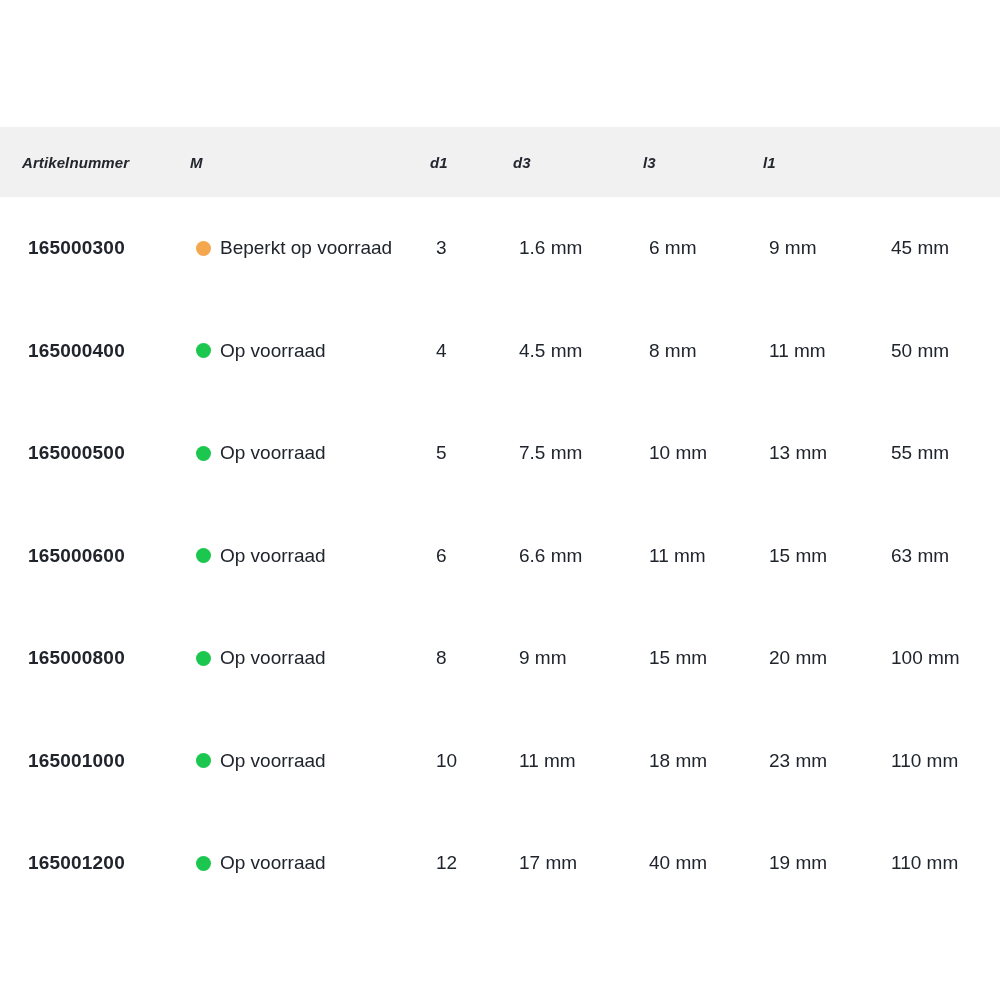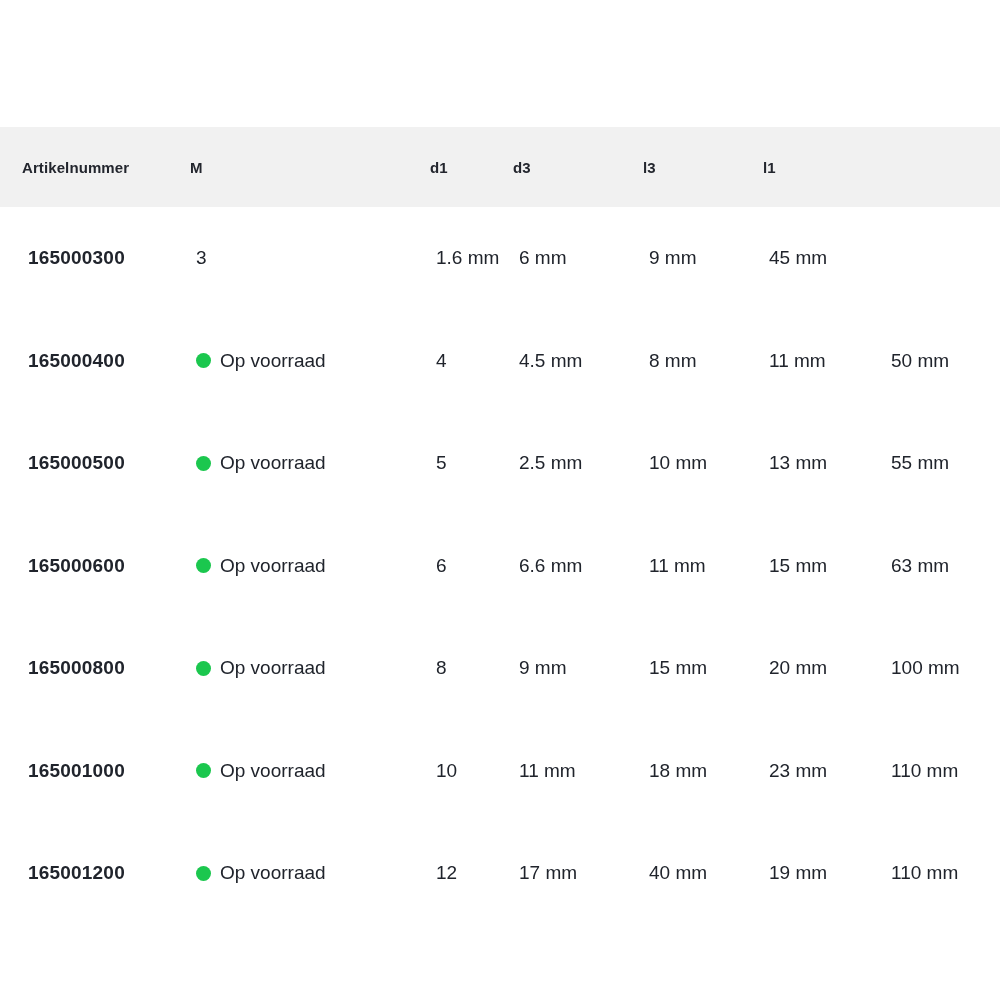--- a/index.html
+++ b/index.html
@@ -24,21 +24,22 @@
   }
   .grid-row {
     display: grid;
     grid-template-columns: 168px 240px 83px 130px 120px 122px 115px;
     align-items: center;
     padding-left: 22px;
     width: 1000px;
   }
   .table-header {
     background: #f1f1f1;
-    height: 80px;
+    height: 70px;
+    font-style: italic;
   }
   .table-header .th {
     font-size: 15px;
     font-weight: 700;
     color: #23262e;
     letter-spacing: 0.1px;
   }
   .table-body .grid-row {
     height: 102.5px;
     background: #ffffff;
@@ -77,20 +78,24 @@
       <div class="th">M</div>
       <div class="th">d1</div>
       <div class="th">d3</div>
       <div class="th">l3</div>
       <div class="th">l1</div>
     </div>
 
     <div class="table-body">
   <div class="grid-row">
     <div class="cell artnr">165000300</div>
+    <div class="cell stock-cell">
+      <span class="stock-dot" style="background: rgb(245, 167, 77);"></span>
+      <span>Beperkt op voorraad</span>
+    </div>
     <div class="cell">3</div>
     <div class="cell">1.6 mm</div>
     <div class="cell">6 mm</div>
     <div class="cell">9 mm</div>
     <div class="cell">45 mm</div>
   </div>
 
   <div class="grid-row">
     <div class="cell artnr">165000400</div>
     <div class="cell stock-cell">
@@ -104,21 +109,21 @@
     <div class="cell">50 mm</div>
   </div>
 
   <div class="grid-row">
     <div class="cell artnr">165000500</div>
     <div class="cell stock-cell">
       <span class="stock-dot" style="background: rgb(27, 199, 78);"></span>
       <span>Op voorraad</span>
     </div>
     <div class="cell">5</div>
-    <div class="cell">2.5 mm</div>
+    <div class="cell">7.5 mm</div>
     <div class="cell">10 mm</div>
     <div class="cell">13 mm</div>
     <div class="cell">55 mm</div>
   </div>
 
   <div class="grid-row">
     <div class="cell artnr">165000600</div>
     <div class="cell stock-cell">
       <span class="stock-dot" style="background: rgb(27, 199, 78);"></span>
       <span>Op voorraad</span>

